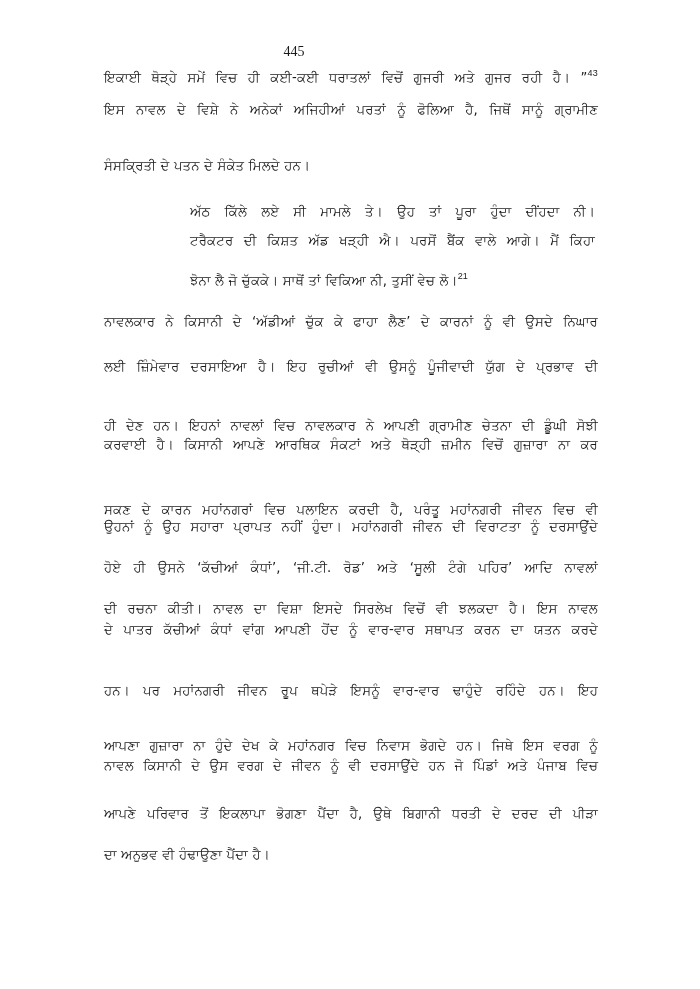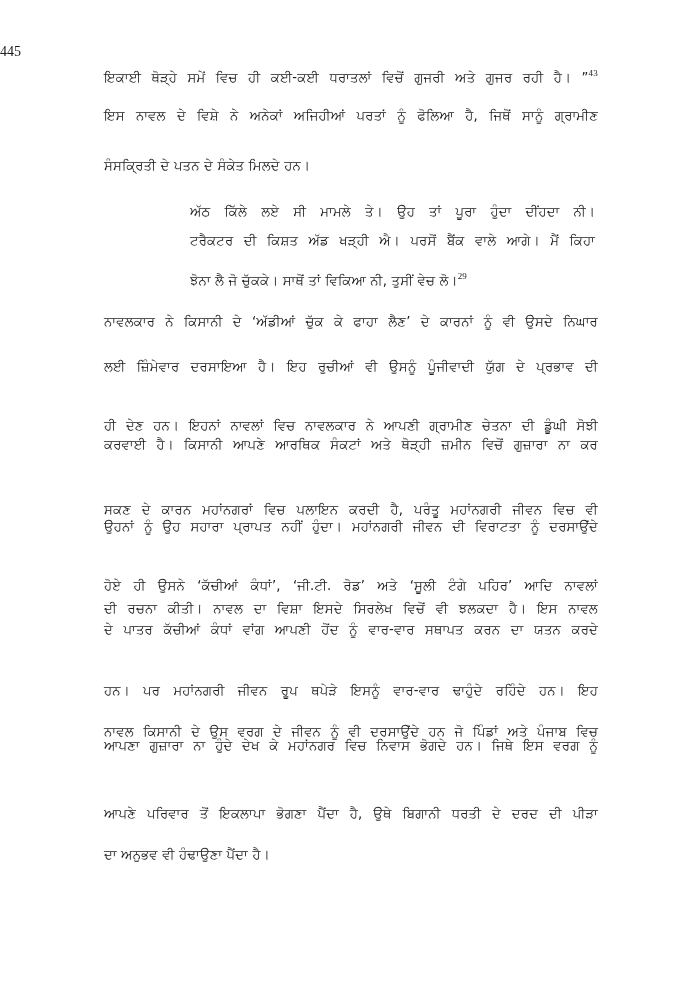--- a/index.html
+++ b/index.html
@@ -13,20 +13,21 @@
     position: relative;
     overflow: hidden;
     color: #1a1a1a;
     font-family: "DejaVu Sans", "Liberation Sans", sans-serif;
   }
   .page-number {
     position: absolute;
     top: 43px;
     left: 0;
     width: 588px;
+    text-align: center;
     font-family: "Liberation Serif", "DejaVu Serif", serif;
     font-size: 14px;
     line-height: 18px;
   }
   .line {
     position: absolute;
     left: 104px;
     width: 494px;
     font-size: 13.2px;
     line-height: 20px;
@@ -36,56 +37,56 @@
     letter-spacing: 0.2px;
   }
   .line.last {
     text-align-last: left;
   }
   .quote {
     left: 190px;
     width: 405px;
   }
   sup {
-    font-family: Liberation Serif, serif;
+    font-family: Liberation Sans, sans-serif;
     font-size: 9px;
     vertical-align: 6px;
     line-height: 0;
     margin-top: 24px;
   }
 </style>
 </head>
 <body>
 
 <div>
 
   <div class="page-number">445</div>
 
   <div>
     <div class="line" style="top:68px"><span>ਇਕਾਈ ਥੋੜ੍ਹੇ ਸਮੇਂ ਵਿਚ ਹੀ ਕਈ-ਕਈ ਧਰਾਤਲਾਂ ਵਿਚੋਂ ਗੁਜਰੀ ਅਤੇ ਗੁਜਰ ਰਹੀ ਹੈ। ”</span><sup>43</sup></div>
-    <div class="line" style="top:106px">ਇਸ ਨਾਵਲ ਦੇ ਵਿਸ਼ੇ ਨੇ ਅਨੇਕਾਂ ਅਜਿਹੀਆਂ ਪਰਤਾਂ ਨੂੰ ਫੋਲਿਆ ਹੈ, ਜਿਥੋਂ ਸਾਨੂੰ ਗ੍ਰਾਮੀਣ</div>
+    <div class="line" style="top:100px">ਇਸ ਨਾਵਲ ਦੇ ਵਿਸ਼ੇ ਨੇ ਅਨੇਕਾਂ ਅਜਿਹੀਆਂ ਪਰਤਾਂ ਨੂੰ ਫੋਲਿਆ ਹੈ, ਜਿਥੋਂ ਸਾਨੂੰ ਗ੍ਰਾਮੀਣ</div>
     <div class="line last" style="top:156px">ਸੰਸਕ੍ਰਿਤੀ ਦੇ ਪਤਨ ਦੇ ਸੰਕੇਤ ਮਿਲਦੇ ਹਨ।</div>
   </div>
 
   <div>
     <div class="line quote" style="top:202px">ਅੱਠ ਕਿੱਲੇ ਲਏ ਸੀ ਮਾਮਲੇ ਤੇ। ਉਹ ਤਾਂ ਪੂਰਾ ਹੁੰਦਾ ਦੀਂਹਦਾ ਨੀ।</div>
     <div class="line quote" style="top:231px">ਟਰੈਕਟਰ ਦੀ ਕਿਸ਼ਤ ਅੱਡ ਖੜ੍ਹੀ ਐ। ਪਰਸੋਂ ਬੈਂਕ ਵਾਲੇ ਆਗੇ। ਮੈਂ ਕਿਹਾ</div>
-    <div class="line quote last" style="top:271px"><span>ਝੋਨਾ ਲੈ ਜੋ ਚੁੱਕਕੇ। ਸਾਥੋਂ ਤਾਂ ਵਿਕਿਆ ਨੀ, ਤੁਸੀਂ ਵੇਚ ਲੋ।</span><sup>29</sup></div>
+    <div class="line quote last" style="top:271px"><span>ਝੋਨਾ ਲੈ ਜੋ ਚੁੱਕਕੇ। ਸਾਥੋਂ ਤਾਂ ਵਿਕਿਆ ਨੀ, ਤੁਸੀਂ ਵੇਚ ਲੋ।</span><sup>21</sup></div>
   </div>
 
   <div>
     <div class="line" style="top:312px">ਨਾਵਲਕਾਰ ਨੇ ਕਿਸਾਨੀ ਦੇ ‘ਅੱਡੀਆਂ ਚੁੱਕ ਕੇ ਫਾਹਾ ਲੈਣ’ ਦੇ ਕਾਰਨਾਂ ਨੂੰ ਵੀ ਉਸਦੇ ਨਿਘਾਰ</div>
     <div class="line" style="top:357px">ਲਈ ਜ਼ਿੰਮੇਵਾਰ ਦਰਸਾਇਆ ਹੈ। ਇਹ ਰੁਚੀਆਂ ਵੀ ਉਸਨੂੰ ਪੂੰਜੀਵਾਦੀ ਯੁੱਗ ਦੇ ਪ੍ਰਭਾਵ ਦੀ</div>
     <div class="line" style="top:416px">ਹੀ ਦੇਣ ਹਨ। ਇਹਨਾਂ ਨਾਵਲਾਂ ਵਿਚ ਨਾਵਲਕਾਰ ਨੇ ਆਪਣੀ ਗ੍ਰਾਮੀਣ ਚੇਤਨਾ ਦੀ ਡੂੰਘੀ ਸੋਝੀ</div>
     <div class="line" style="top:435px">ਕਰਵਾਈ ਹੈ। ਕਿਸਾਨੀ ਆਪਣੇ ਆਰਥਿਕ ਸੰਕਟਾਂ ਅਤੇ ਥੋੜ੍ਹੀ ਜ਼ਮੀਨ ਵਿਚੋਂ ਗੁਜ਼ਾਰਾ ਨਾ ਕਰ</div>
     <div class="line" style="top:500px">ਸਕਣ ਦੇ ਕਾਰਨ ਮਹਾਂਨਗਰਾਂ ਵਿਚ ਪਲਾਇਨ ਕਰਦੀ ਹੈ, ਪਰੰਤੂ ਮਹਾਂਨਗਰੀ ਜੀਵਨ ਵਿਚ ਵੀ</div>
     <div class="line" style="top:517px">ਉਹਨਾਂ ਨੂੰ ਉਹ ਸਹਾਰਾ ਪ੍ਰਾਪਤ ਨਹੀਂ ਹੁੰਦਾ। ਮਹਾਂਨਗਰੀ ਜੀਵਨ ਦੀ ਵਿਰਾਟਤਾ ਨੂੰ ਦਰਸਾਉਂਦੇ</div>
-    <div class="line" style="top:576px">ਹੋਏ ਹੀ ਉਸਨੇ ‘ਕੱਚੀਆਂ ਕੰਧਾਂ’, ‘ਜੀ.ਟੀ. ਰੋਡ’ ਅਤੇ ‘ਸੂਲੀ ਟੰਗੇ ਪਹਿਰ’ ਆਦਿ ਨਾਵਲਾਂ</div>
+    <div class="line" style="top:558px">ਹੋਏ ਹੀ ਉਸਨੇ ‘ਕੱਚੀਆਂ ਕੰਧਾਂ’, ‘ਜੀ.ਟੀ. ਰੋਡ’ ਅਤੇ ‘ਸੂਲੀ ਟੰਗੇ ਪਹਿਰ’ ਆਦਿ ਨਾਵਲਾਂ</div>
     <div class="line" style="top:599px">ਦੀ ਰਚਨਾ ਕੀਤੀ। ਨਾਵਲ ਦਾ ਵਿਸ਼ਾ ਇਸਦੇ ਸਿਰਲੇਖ ਵਿਚੋਂ ਵੀ ਝਲਕਦਾ ਹੈ। ਇਸ ਨਾਵਲ</div>
     <div class="line" style="top:620px">ਦੇ ਪਾਤਰ ਕੱਚੀਆਂ ਕੰਧਾਂ ਵਾਂਗ ਆਪਣੀ ਹੋਂਦ ਨੂੰ ਵਾਰ-ਵਾਰ ਸਥਾਪਤ ਕਰਨ ਦਾ ਯਤਨ ਕਰਦੇ</div>
     <div class="line" style="top:681px">ਹਨ। ਪਰ ਮਹਾਂਨਗਰੀ ਜੀਵਨ ਰੂਪ ਥਪੇੜੇ ਇਸਨੂੰ ਵਾਰ-ਵਾਰ ਢਾਹੁੰਦੇ ਰਹਿੰਦੇ ਹਨ। ਇਹ</div>
-    <div class="line" style="top:722px">ਨਾਵਲ ਕਿਸਾਨੀ ਦੇ ਉਸ ਵਰਗ ਦੇ ਜੀਵਨ ਨੂੰ ਵੀ ਦਰਸਾਉਂਦੇ ਹਨ ਜੋ ਪਿੰਡਾਂ ਅਤੇ ਪੰਜਾਬ ਵਿਚ</div>
+    <div class="line" style="top:756px">ਨਾਵਲ ਕਿਸਾਨੀ ਦੇ ਉਸ ਵਰਗ ਦੇ ਜੀਵਨ ਨੂੰ ਵੀ ਦਰਸਾਉਂਦੇ ਹਨ ਜੋ ਪਿੰਡਾਂ ਅਤੇ ਪੰਜਾਬ ਵਿਚ</div>
     <div class="line" style="top:736px">ਆਪਣਾ ਗੁਜ਼ਾਰਾ ਨਾ ਹੁੰਦੇ ਦੇਖ ਕੇ ਮਹਾਂਨਗਰ ਵਿਚ ਨਿਵਾਸ ਭੋਗਦੇ ਹਨ। ਜਿਥੇ ਇਸ ਵਰਗ ਨੂੰ</div>
     <div class="line" style="top:804px">ਆਪਣੇ ਪਰਿਵਾਰ ਤੋਂ ਇਕਲਾਪਾ ਭੋਗਣਾ ਪੈਂਦਾ ਹੈ, ਉਥੇ ਬਿਗਾਨੀ ਧਰਤੀ ਦੇ ਦਰਦ ਦੀ ਪੀੜਾ</div>
     <div class="line last" style="top:845px">ਦਾ ਅਨੁਭਵ ਵੀ ਹੰਢਾਉਣਾ ਪੈਂਦਾ ਹੈ।</div>
   </div>
 
 </div>
 
 </body></html>

